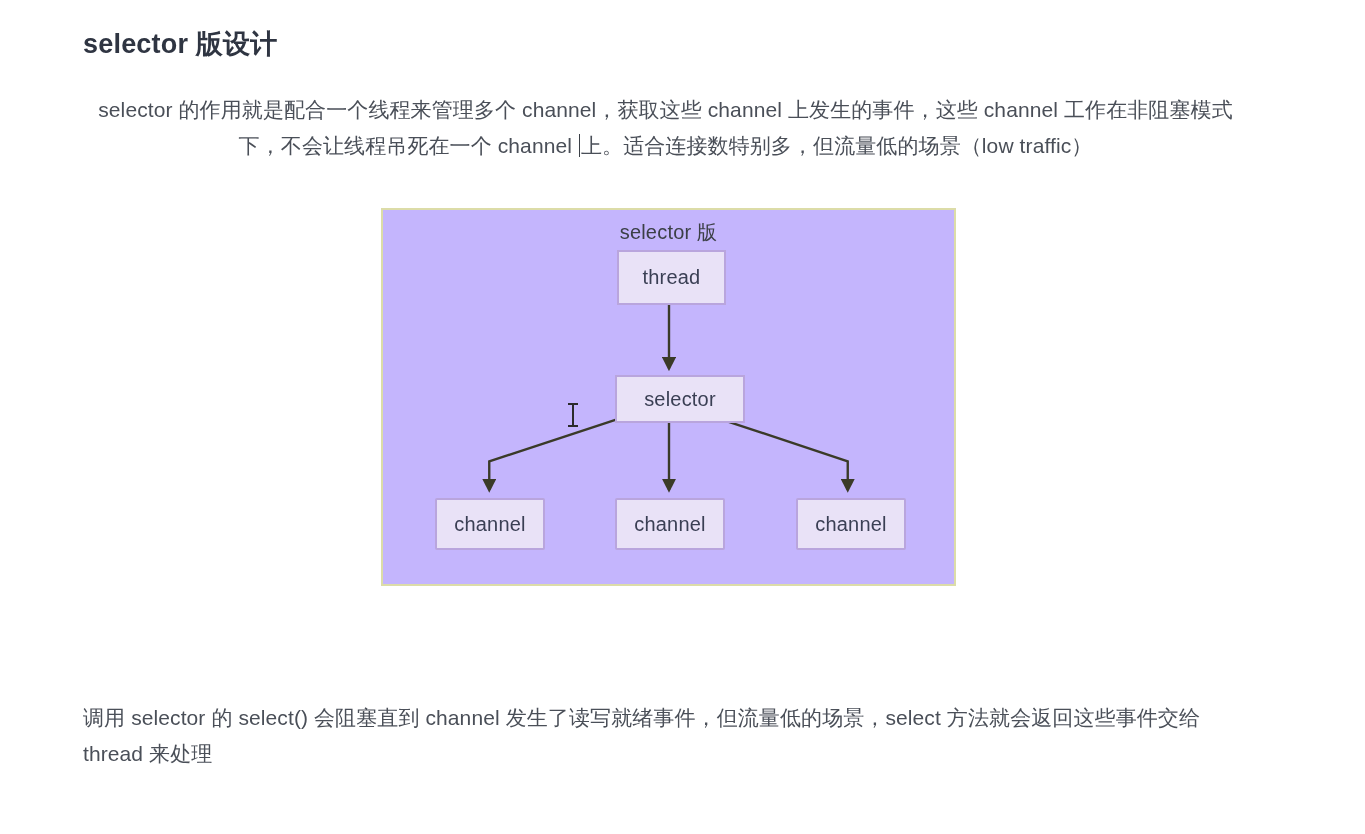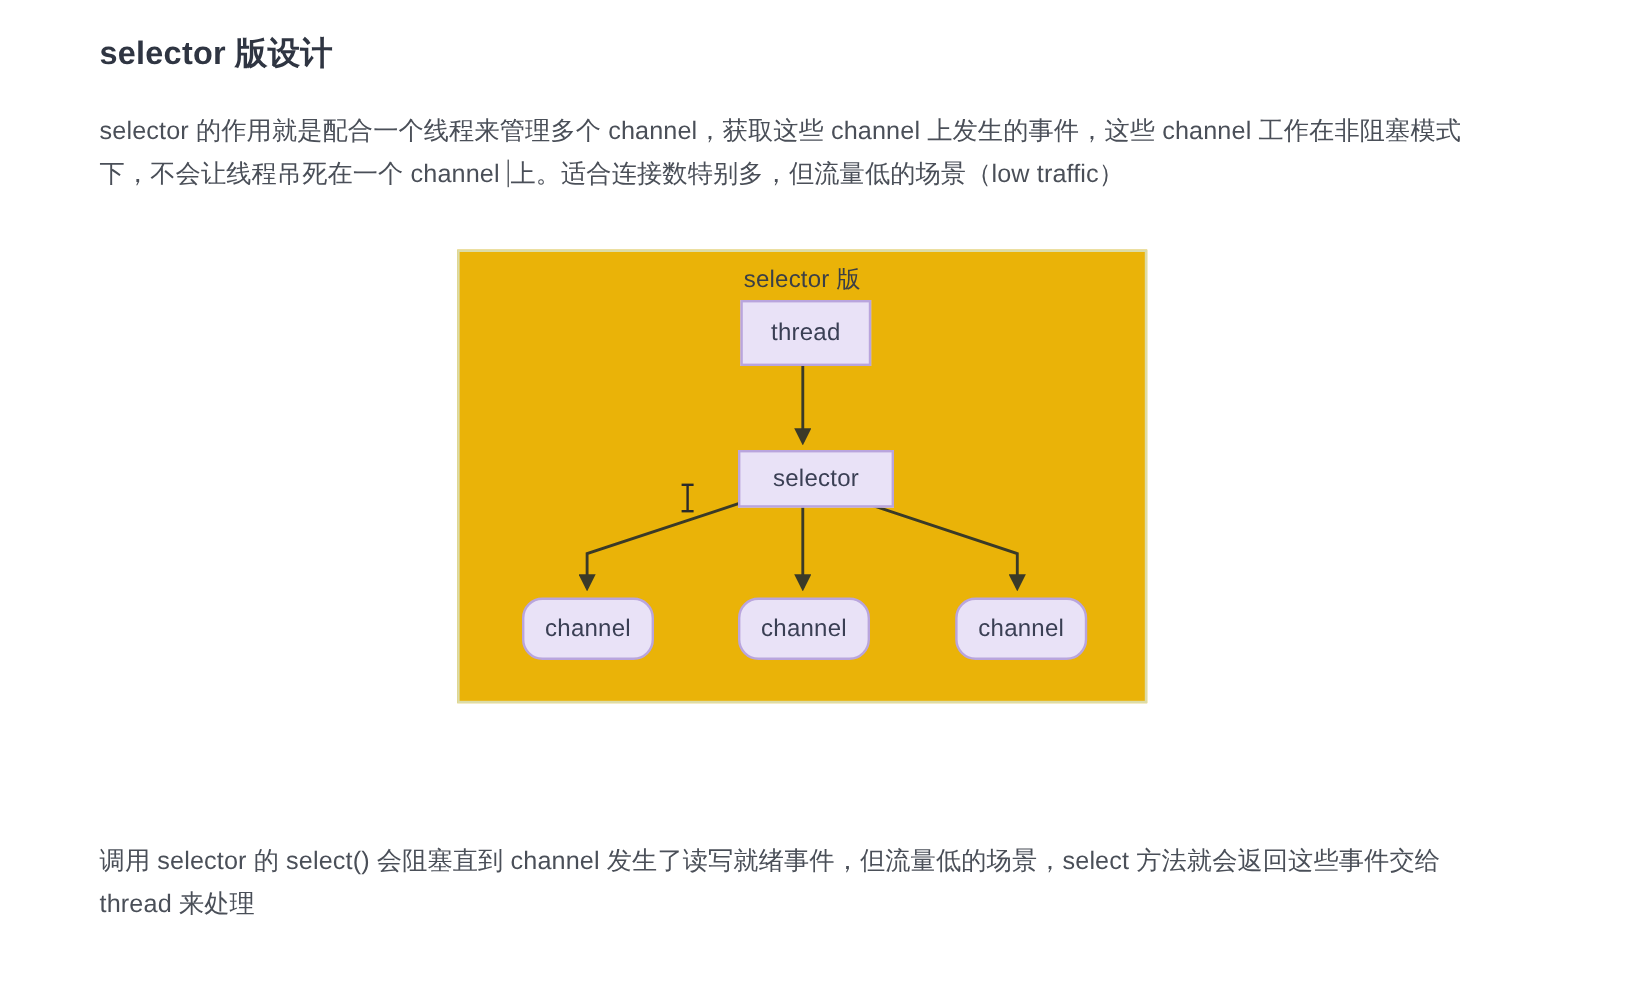--- a/index.html
+++ b/index.html
@@ -41,20 +41,21 @@
     position: absolute;
     font-size: 21px;
     line-height: 36px;
     color: #4a4f58;
     letter-spacing: 0.1px;
   }
   .para-intro {
     left: 83px;
     top: 92px;
     width: 1165px;
+    text-align: center;
   }
   .para-outro {
     left: 83px;
     top: 700px;
     width: 1165px;
   }
 
   
   .text-caret {
     display: inline-block;
@@ -65,21 +66,21 @@
     margin: 0 1px;
   }
 
   
   .diagram {
     position: absolute;
     left: 381px;
     top: 208px;
     width: 575px;
     height: 378px;
-    background: #eab308;
+    background: #c4b5fd;
     border: 2px solid #dcdca8;
     box-sizing: border-box;
   }
   .diagram svg {
     position: absolute;
     left: 0;
     top: 0;
     width: 100%;
     height: 100%;
     display: block;
@@ -101,21 +102,21 @@
     box-sizing: border-box;
     background: #e9e2f7;
     border: 2px solid #b9a5dd;
     display: flex;
     align-items: center;
     justify-content: center;
     font-size: 20px;
     color: #3a3f54;
     letter-spacing: 0.2px;
   }
-  .node.rounded { border-radius: 17px; }
+  .node.rounded { border-radius: 2px; }
 
   .node-thread   { left: 234px; top: 40px;  width: 109px; height: 55px; align-items: center; }
   .node-selector { left: 232px; top: 165px; width: 130px; height: 48px; }
   .node-ch1      { left: 52px;  top: 288px; width: 110px; height: 52px; }
   .node-ch2      { left: 232px; top: 288px; width: 110px; height: 52px; }
   .node-ch3      { left: 413px; top: 288px; width: 110px; height: 52px; }
 
   
   .ibeam-cursor {
     position: absolute;

